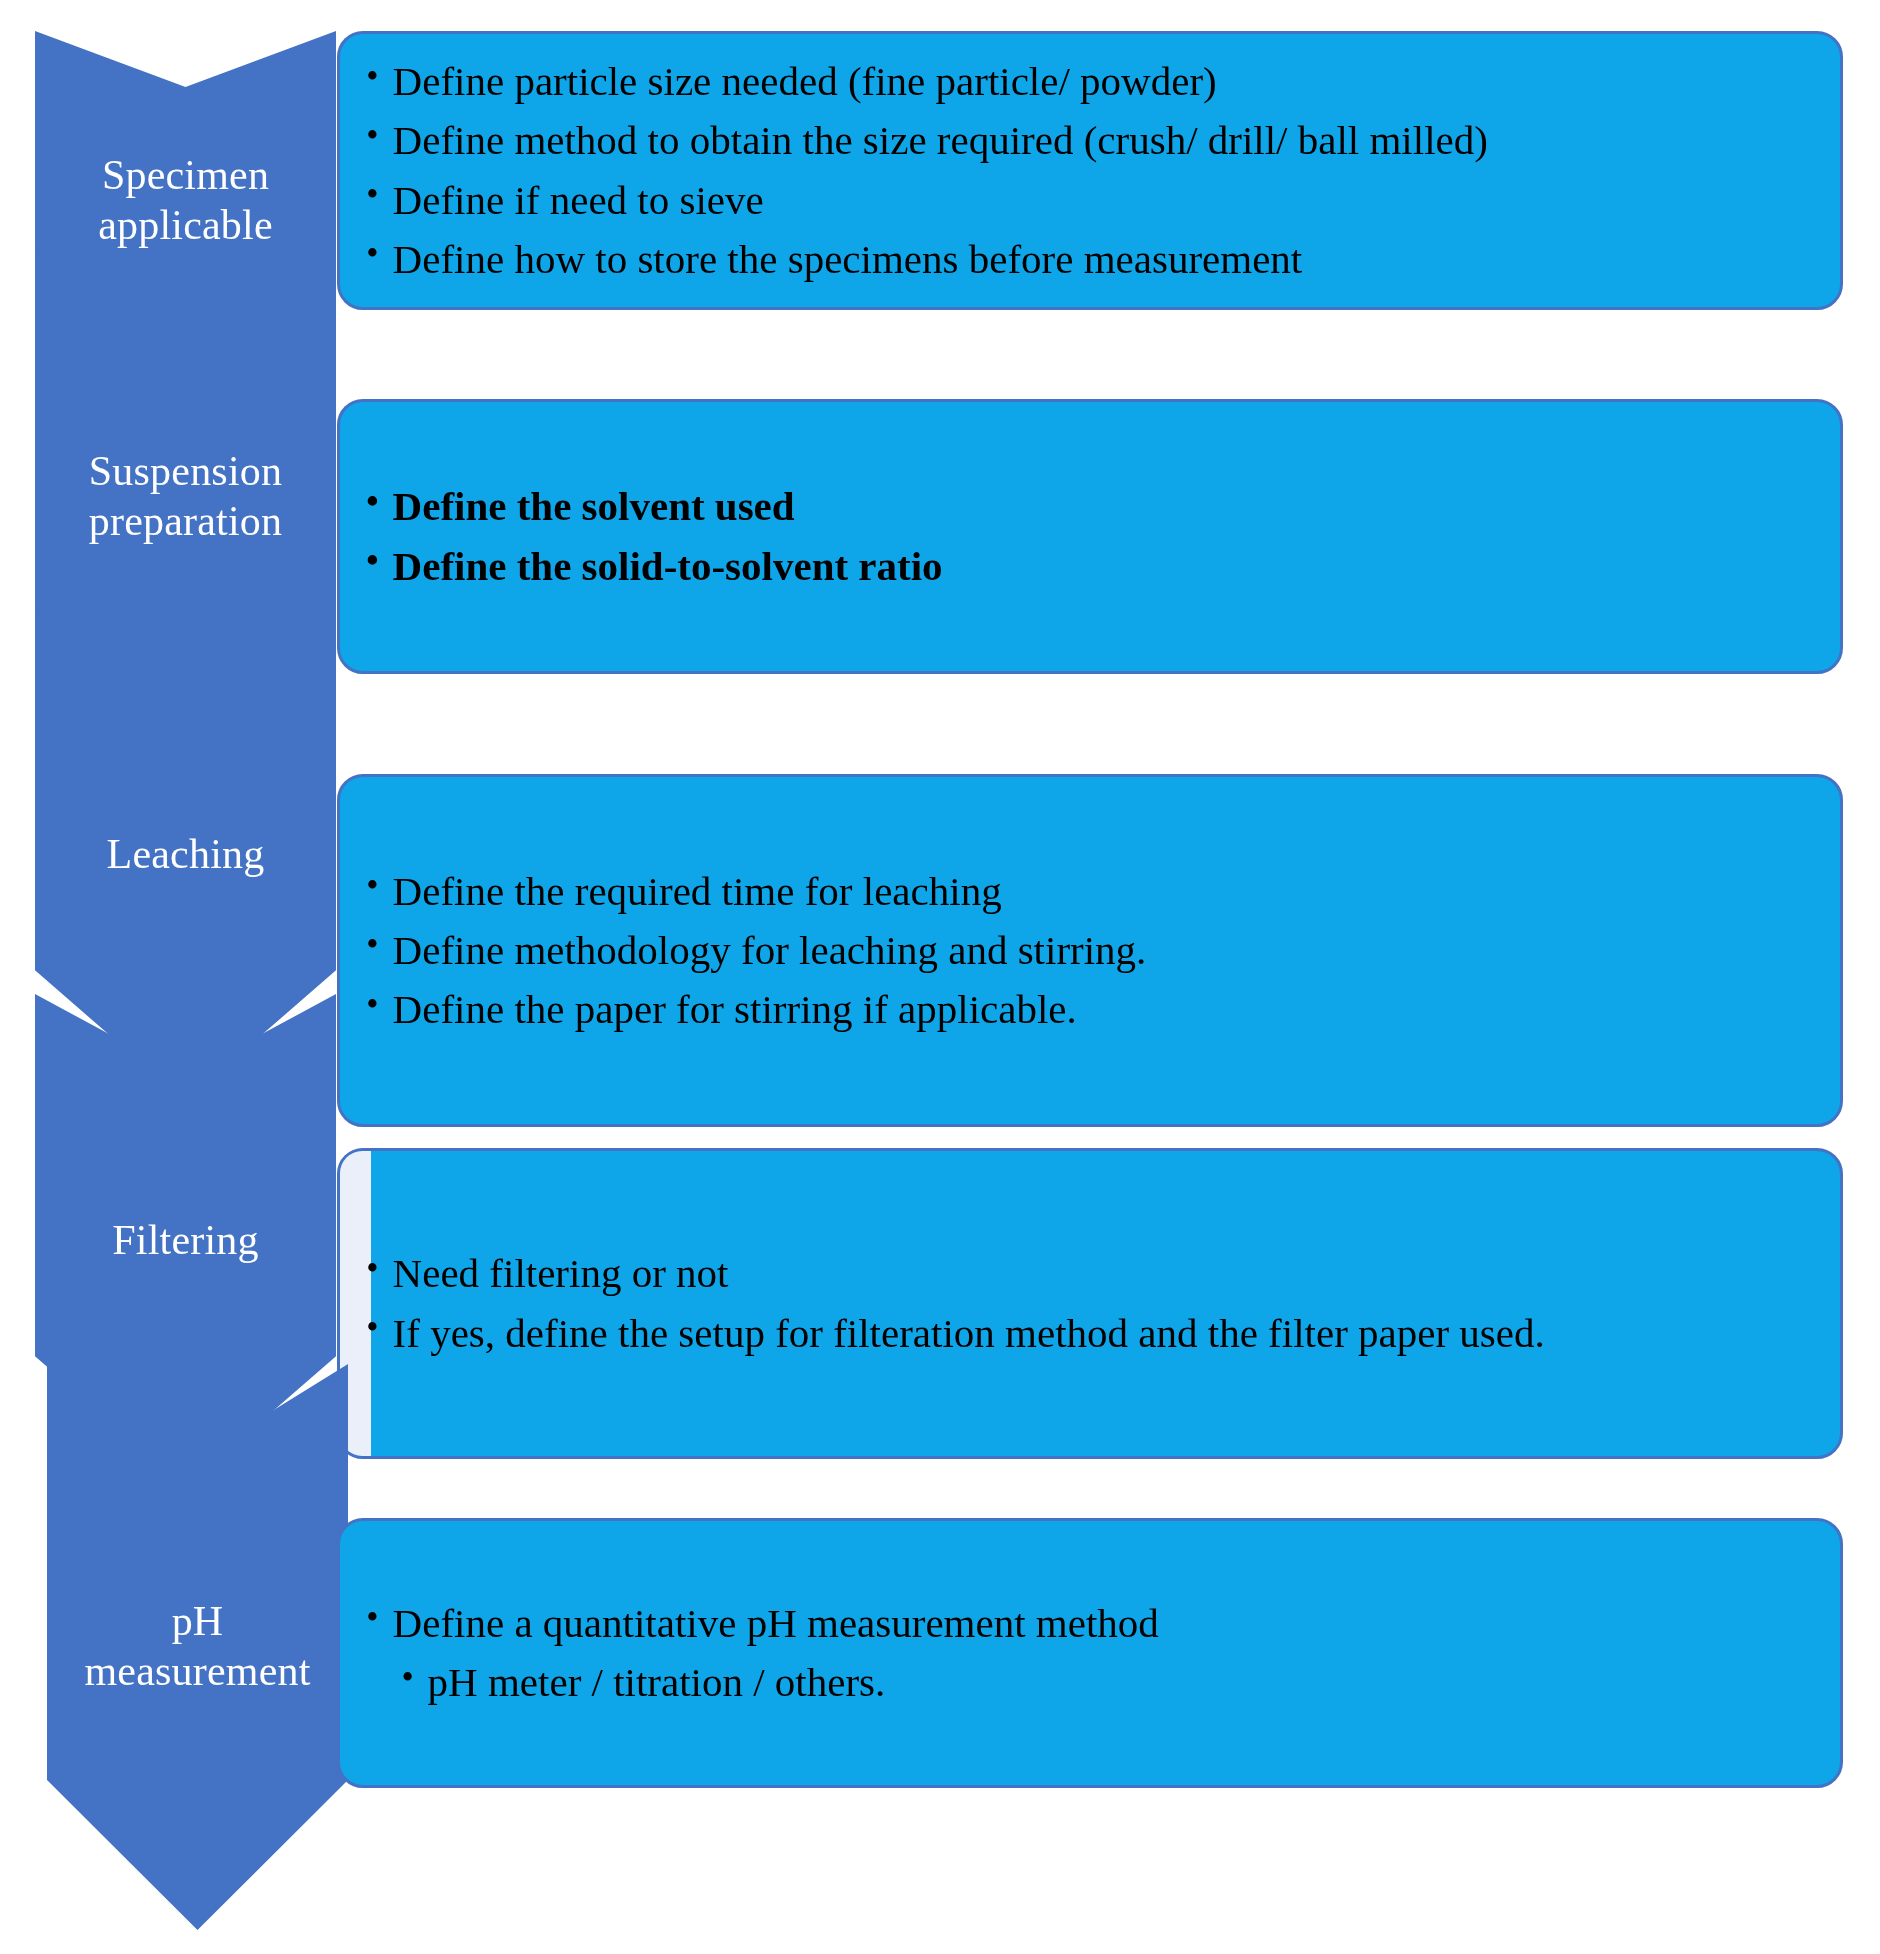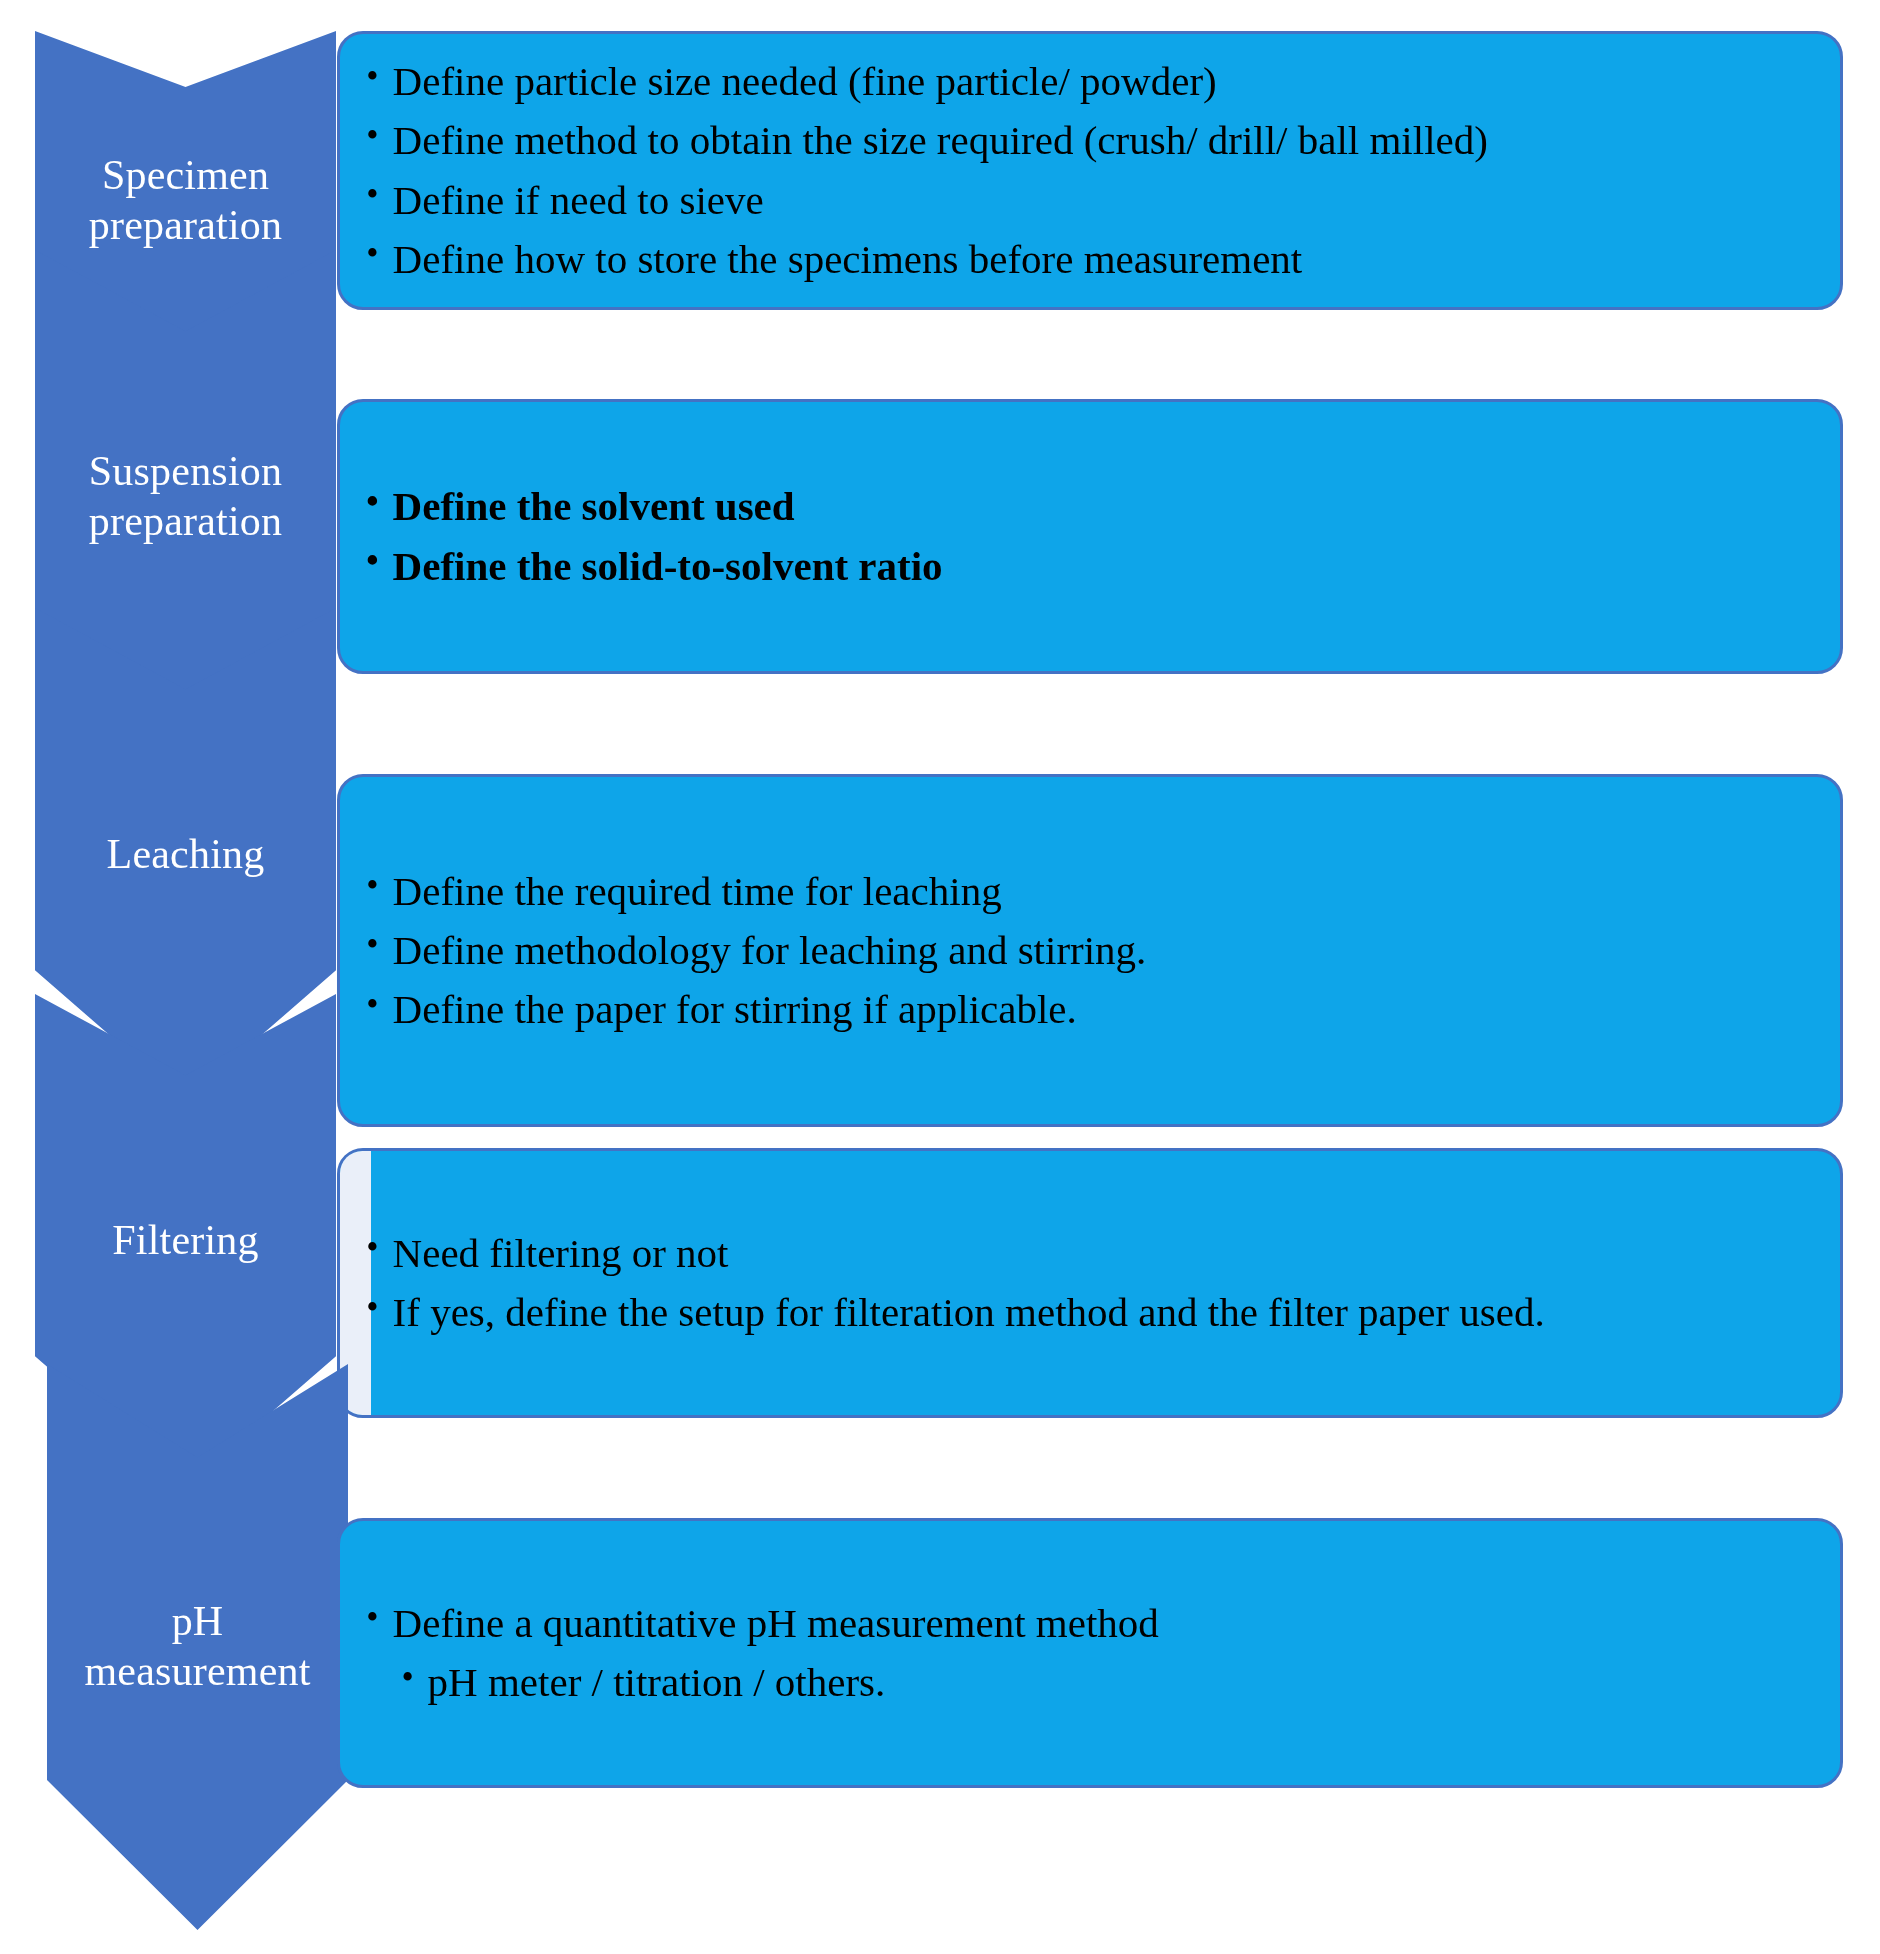--- a/index.html
+++ b/index.html
@@ -102,21 +102,21 @@
   }
 </style>
 </head>
 <body>
 
 <div id="page">
 
   <div class="step">
     <div class="chevron" style="top:31px; height:339px;">
       <div class="chevron-label">Specimen
-preparation</div>
+applicable</div>
     </div>
     <div class="box" style="top:31px; height:279px;">
       <ul class="bullets">
         <li class="bullet">Define particle size needed (fine particle/ powder)</li>
         <li class="bullet">Define method to obtain the size required (crush/ drill/ ball milled)</li>
         <li class="bullet">Define if need to sieve</li>
         <li class="bullet">Define how to store the specimens before measurement</li>
       </ul>
     </div>
   </div>
@@ -144,21 +144,21 @@
         <li class="bullet">Define methodology for leaching and stirring.</li>
         <li class="bullet">Define the paper for stirring if applicable.</li>
       </ul>
     </div>
   </div>
 
   <div class="step">
     <div class="chevron" style="top:994px; height:493px;">
       <div class="chevron-label">Filtering</div>
     </div>
-    <div class="box gutter" style="top:1148px; height:270px;">
+    <div class="box gutter" style="top:1148px; height:311px;">
       <ul class="bullets">
         <li class="bullet">Need filtering or not</li>
         <li class="bullet">If yes, define the setup for filteration method and the filter paper used.</li>
       </ul>
     </div>
   </div>
 
   <div class="step">
     <div class="chevron" style="top:1364px; height:566px;margin-left:12px;">
       <div class="chevron-label">pH

